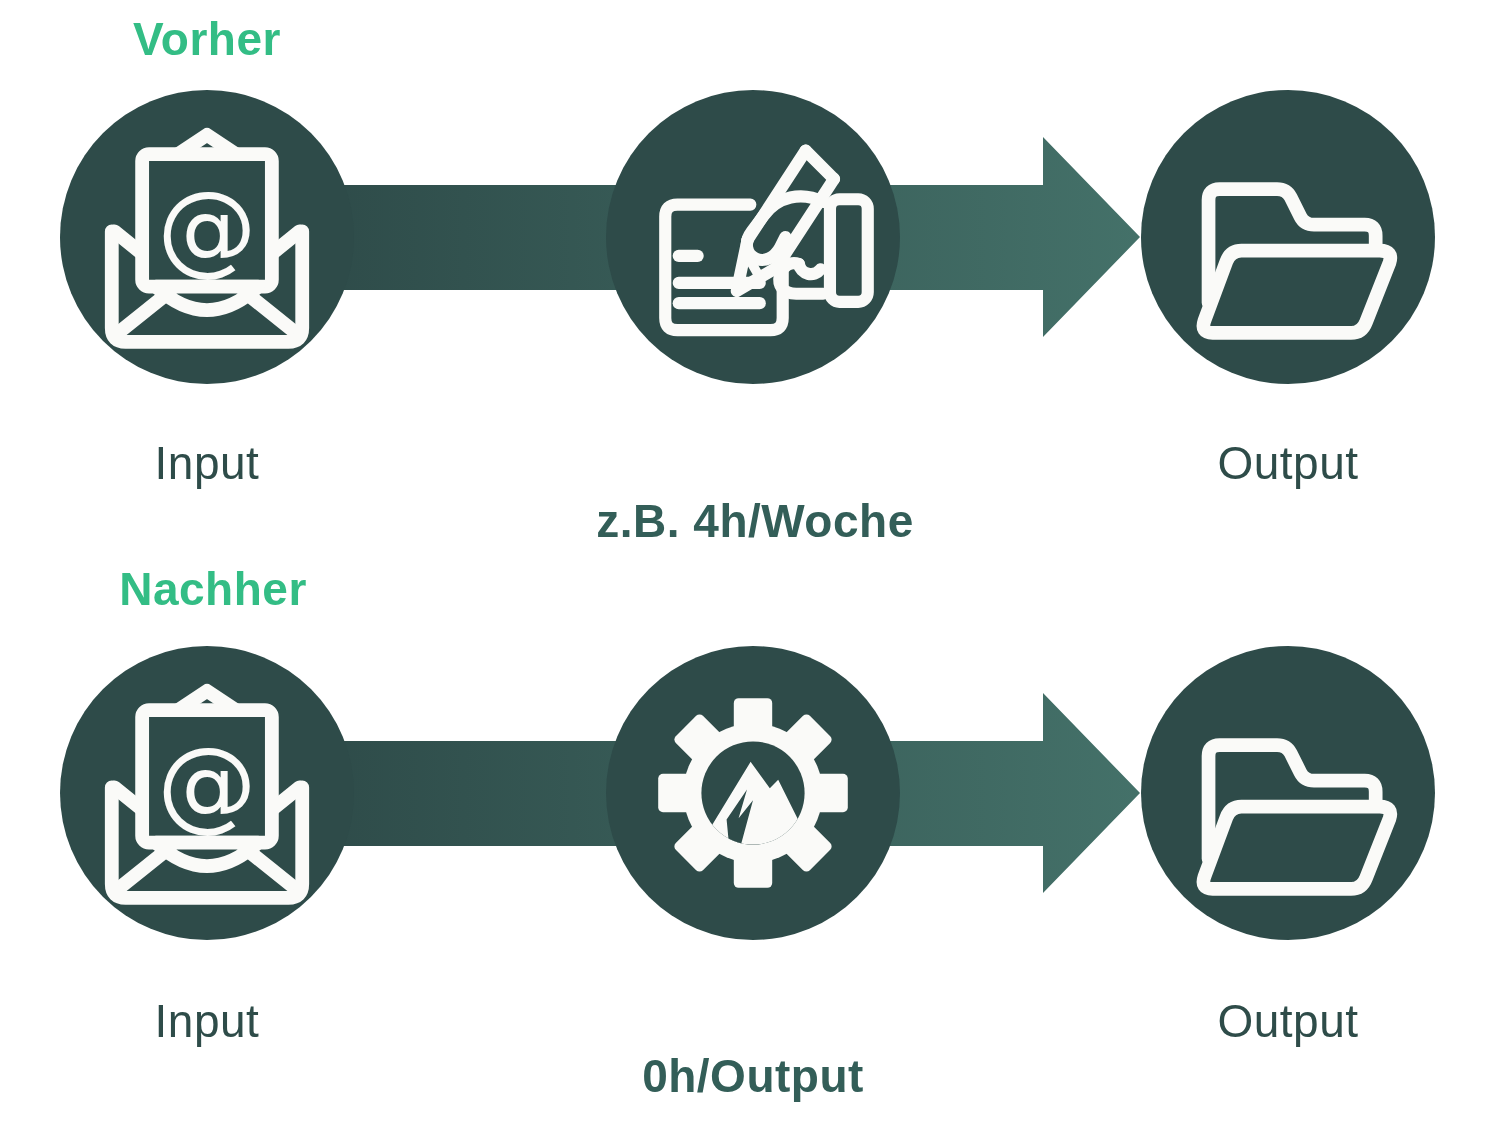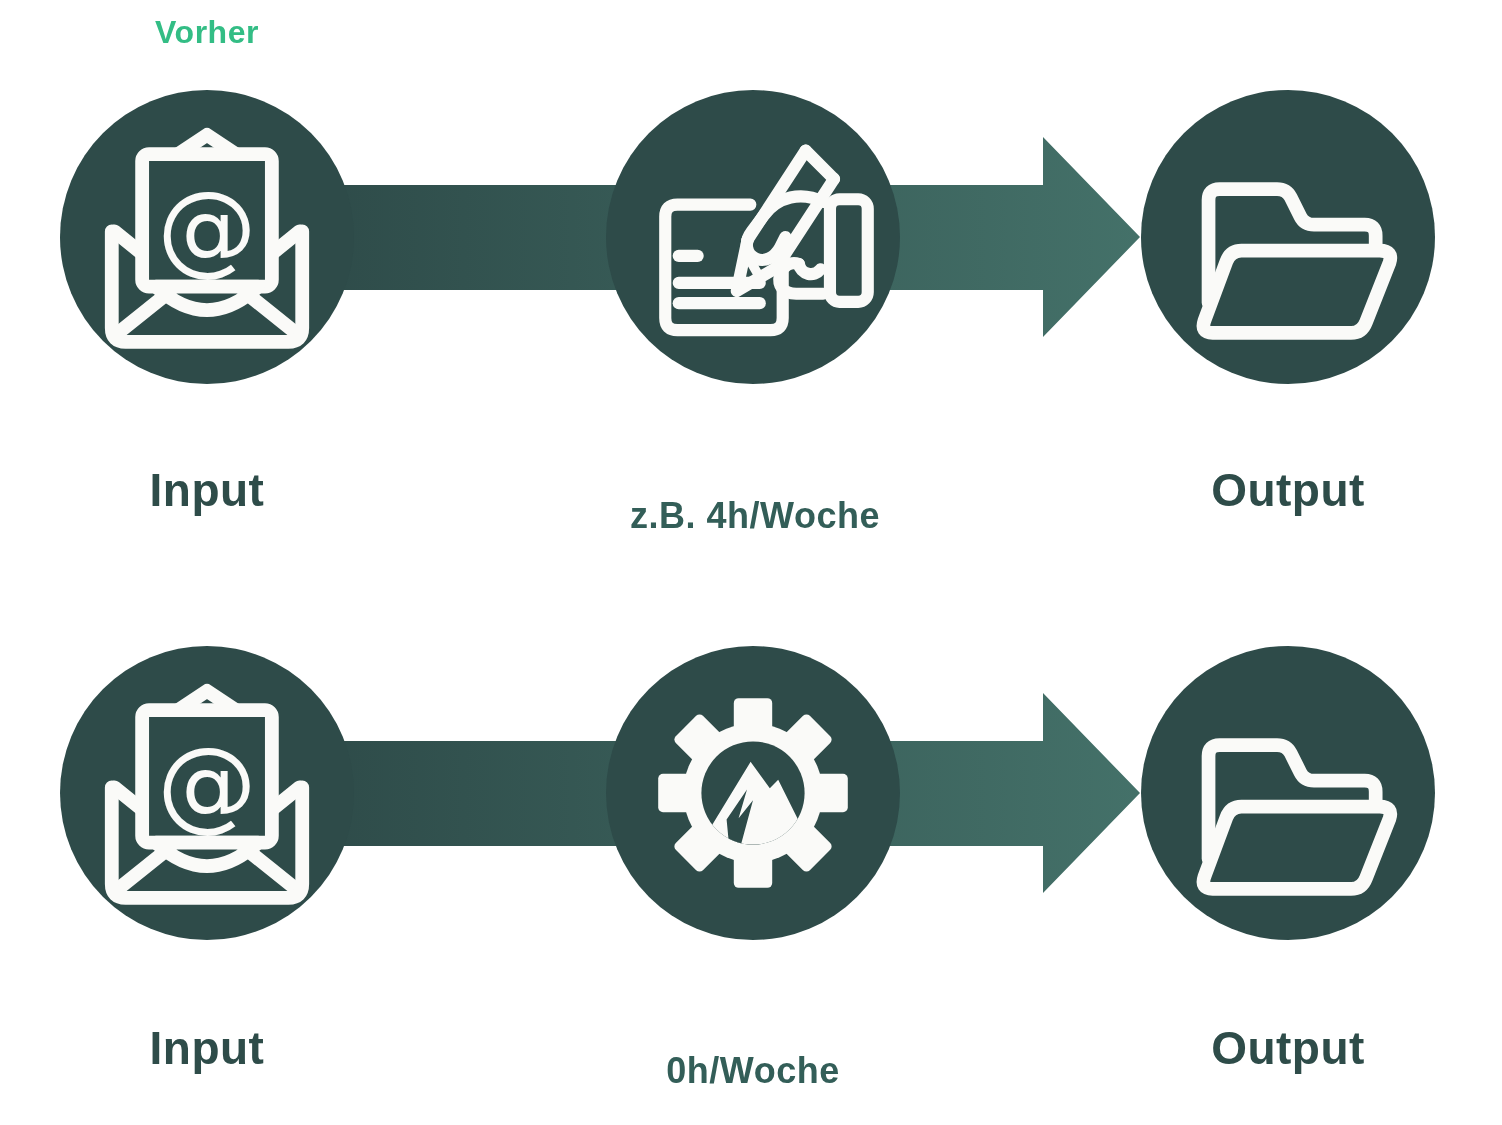--- a/index.html
+++ b/index.html
@@ -17,21 +17,21 @@
   }
   .connectors {
     position: absolute;
     left: 0; top: 0;
     width: 1502px; height: 1125px;
     z-index: 0;
   }
   .section-title {
     position: absolute;
     transform: translateX(-50%);
-    font-size: 32px;
+    font-size: 46px;
     font-weight: bold;
     letter-spacing: 0.5px;
     color: var(--accent-green, #33BD85);
     white-space: nowrap;
     z-index: 2;
     line-height: 1;
   }
   .circle {
     position: absolute;
     width: 294px; height: 294px;
@@ -40,32 +40,31 @@
     z-index: 1;
     display: flex;
     align-items: center;
     justify-content: center;
   }
   .circle svg { display: block; }
   .node-label {
     position: absolute;
     transform: translateX(-50%);
     font-size: 46px;
-    font-weight: bold;
+    font-weight: normal;
     letter-spacing: 0.5px;
     color: var(--label-color, #2E4C49);
     white-space: nowrap;
     line-height: 1;
     z-index: 2;
-    margin-top: 27px;
   }
   .node-sublabel {
     position: absolute;
     transform: translateX(-50%);
-    font-size: 36px;
+    font-size: 46px;
     font-weight: bold;
     letter-spacing: 0.5px;
     color: var(--sublabel-color, #335E58);
     white-space: nowrap;
     line-height: 1;
     z-index: 2;
   }
   .icon-stroke {
     fill: none;
     stroke: var(--icon-color, #FAFAF8);
@@ -136,20 +135,21 @@
     <svg width="274" height="274" viewBox="0 0 200 200">
       <path class="icon-stroke" stroke-width="10" d="M42,148 V73 Q42,65 50,65 H92 Q99,65 102,71 L109,85 Q112,91 119,91 H156 Q164,91 164,99 V108"></path>
       <path class="icon-stroke" stroke-width="10" d="M66,110 H167 Q177,110 174,119 L157,162 Q154,170 146,170 H45 Q36,170 39,161 L55,118 Q58,110 66,110 Z"></path>
     </svg>
   </div>
 
   <div class="node-label" style="left:207px; top:440px;">Input</div>
   <div class="node-sublabel" style="left:755px; top:498px;">z.B. 4h/Woche</div>
   <div class="node-label" style="left:1288px; top:440px;">Output</div>
 
+  <div class="section-title" style="left:213px; top:566px;">Nachher</div>
 
   <div class="circle" style="left:60px; top:646px;">
     <svg width="276" height="276" viewBox="0 0 200 200">
       <path class="icon-stroke" stroke-width="10" d="M70,46 L100,26 L130,46"></path>
       <path class="icon-stroke" stroke-width="10" d="M33,96 L100,150 L167,96"></path>
       <path class="icon-stroke" stroke-width="10" d="M35,170 L80,134"></path>
       <path class="icon-stroke" stroke-width="10" d="M165,170 L120,134"></path>
       <rect x="53" y="40" width="94" height="96" rx="5" fill="#2E4B49" stroke="#FAFAF8" stroke-width="10"></rect>
       <path d="M63,136 Q100,170 137,136 Z" fill="#2E4B49" stroke="#FAFAF8" stroke-width="10" stroke-linecap="round" stroke-linejoin="round"></path>
       <text x="100" y="119" font-size="72" text-anchor="middle" fill="#FAFAF8" font-family="DejaVu Sans, sans-serif">@</text>
@@ -180,16 +180,16 @@
   </div>
 
   <div class="circle" style="left:1141px; top:646px;">
     <svg width="274" height="274" viewBox="0 0 200 200">
       <path class="icon-stroke" stroke-width="10" d="M42,148 V73 Q42,65 50,65 H92 Q99,65 102,71 L109,85 Q112,91 119,91 H156 Q164,91 164,99 V108"></path>
       <path class="icon-stroke" stroke-width="10" d="M66,110 H167 Q177,110 174,119 L157,162 Q154,170 146,170 H45 Q36,170 39,161 L55,118 Q58,110 66,110 Z"></path>
     </svg>
   </div>
 
   <div class="node-label" style="left:207px; top:998px;">Input</div>
-  <div class="node-sublabel" style="left:753px; top:1053px;">0h/Woche</div>
+  <div class="node-sublabel" style="left:753px; top:1053px;">0h/Output</div>
   <div class="node-label" style="left:1288px; top:998px;">Output</div>
 
 </div>
 
 </body></html>

